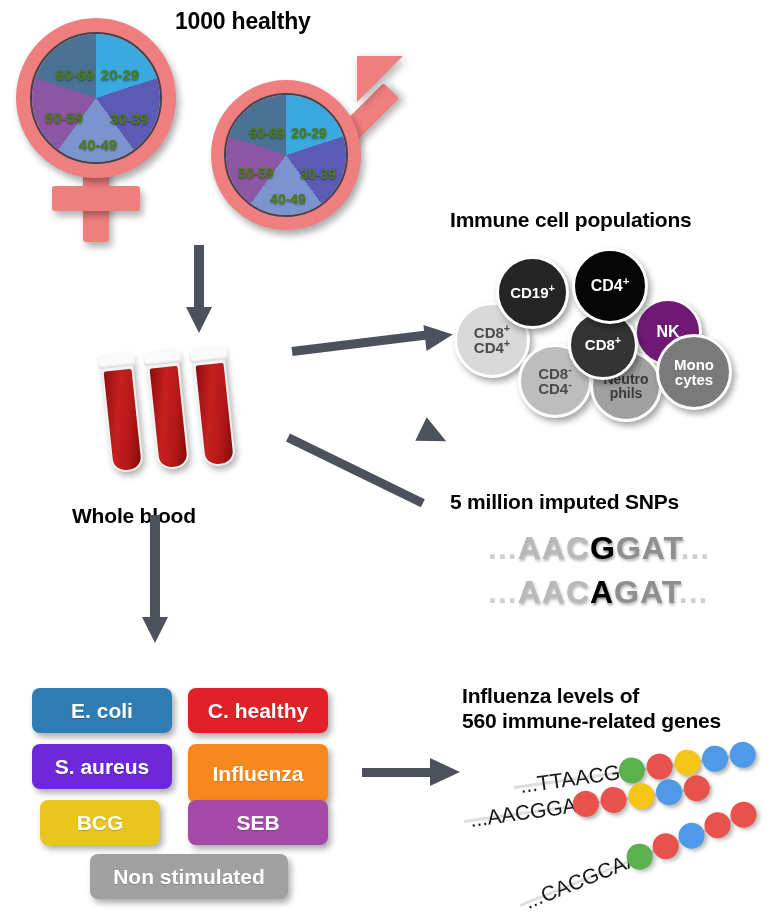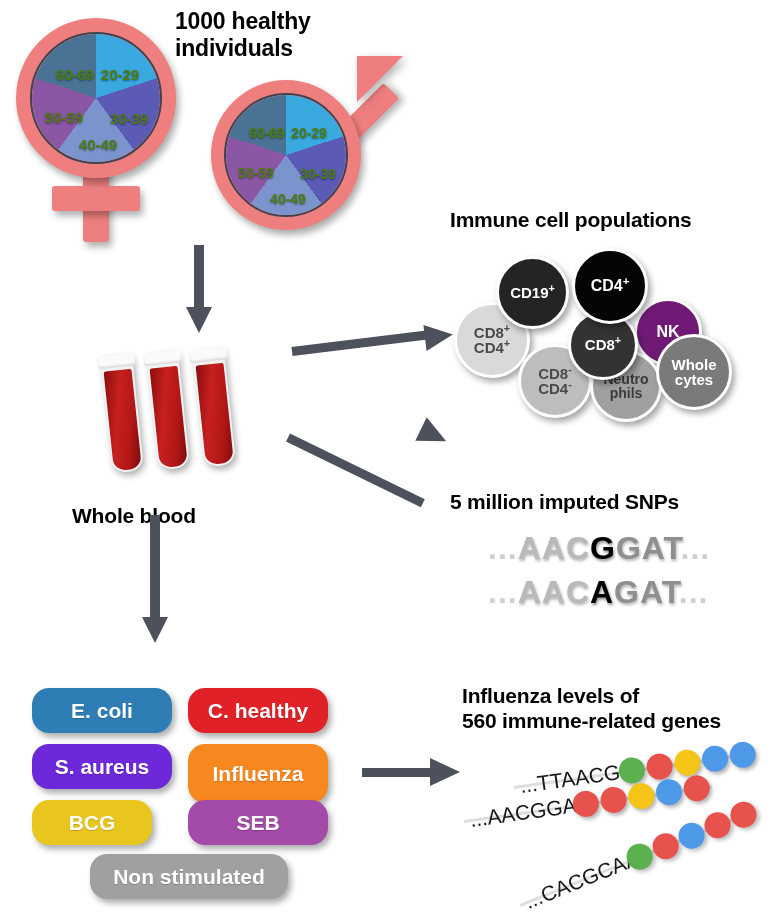--- a/index.html
+++ b/index.html
@@ -73,21 +73,21 @@
   
   .snp-row{position:absolute;white-space:nowrap;font-weight:bold;
     font-family:"Liberation Sans","DejaVu Sans",sans-serif;}
   .snp-row .dim{color:#b9b9b9;text-shadow:1px 2px 3px rgba(0,0,0,.30);}
   .snp-row .mid{color:#8f8f8f;text-shadow:1px 2px 3px rgba(0,0,0,.30);}
   .snp-row .hot{color:#000;text-shadow:1px 2px 3px rgba(0,0,0,.45);}
   .snp-row .dots{color:#cfcfcf;}
 
   
   .pill{
-    position:absolute;border-radius:17px;color:#fff;font-weight:bold;
+    position:absolute;border-radius:8px;color:#fff;font-weight:bold;
     display:flex;align-items:center;justify-content:center;
     box-shadow:3px 4px 6px rgba(0,0,0,.33);
     text-shadow:0 1px 1px rgba(0,0,0,.18);
   }
 
   
   .strand{position:absolute;transform-origin:left center;}
   .strand .rail{
     position:absolute;left:0;top:50%;height:3px;width:100%;
     background:#dedede;margin-top:-1px;
@@ -101,21 +101,20 @@
     position:absolute;border-radius:50%;top:50%;
     transform:translateY(-50%);
     box-shadow:2px 3px 4px rgba(0,0,0,.28);
   }
 </style>
 </head>
 <body>
 
 <div class="abs heading" style="left:175px;top:8px;width:200px;font-size:23px;">
   <div>1000 healthy</div>
-  <div>individuals</div>
 </div>
 
 <div class="sym" style="left:8px;top:10px;width:185px;height:230px;">
 
   <div class="shaft" style="left:75px;top:140px;width:26px;height:92px;border-radius:3px;
               box-shadow:3px 5px 7px rgba(0,0,0,.30);"></div>
   <div class="bar" style="left:44px;top:176px;width:88px;height:25px;border-radius:3px;
               box-shadow:3px 5px 7px rgba(0,0,0,.30);"></div>
 
   <div class="ring" style="left:8px;top:8px;width:160px;height:160px;"></div>
@@ -247,21 +246,21 @@
   </div>
 
   <div class="cell" style="left:140px;top:110px;width:72px;height:72px;background:#a0a0a0;
               color:#3a3a3a;font-size:14px;flex-direction:column;z-index:4;">
     <span>Neutro</span>
     <span>phils</span>
   </div>
 
   <div class="cell" style="left:206px;top:94px;width:76px;height:76px;background:#7a7a7a;
               color:#ffffff;font-size:15px;flex-direction:column;z-index:5;">
-    <span>Whole</span>
+    <span>Mono</span>
     <span>cytes</span>
   </div>
 </div>
 
 <div class="abs heading" style="left:450px;top:490px;width:310px;font-size:21px;">5 million imputed SNPs</div>
 
 <div class="snp-row" style="left:488px;top:530px;font-size:32px;letter-spacing:1px;">
   <span class="dots">...</span><span class="dim">AAC</span><span class="hot">G</span><span class="mid">GAT</span><span class="dots">...</span>
 </div>
 
@@ -274,21 +273,21 @@
 </div>
 <div class="pill" style="left:188px;top:688px;width:140px;height:45px;background:#e02128;font-size:21px;">
   <span>C. healthy</span>
 </div>
 <div class="pill" style="left:32px;top:744px;width:140px;height:45px;background:#6d28d9;font-size:21px;">
   <span>S. aureus</span>
 </div>
 <div class="pill" style="left:188px;top:744px;width:140px;height:59px;background:#f7881f;font-size:21px;">
   <span>Influenza</span>
 </div>
-<div class="pill" style="left:32px;top:800px;width:120px;height:45px;background:#e8c61d;font-size:21px;">
+<div class="pill" style="left:40px;top:800px;width:120px;height:45px;background:#e8c61d;font-size:21px;">
   <span>BCG</span>
 </div>
 <div class="pill" style="left:188px;top:800px;width:140px;height:45px;background:#a44aa8;font-size:21px;">
   <span>SEB</span>
 </div>
 <div class="pill" style="left:90px;top:854px;width:198px;height:45px;background:#a0a0a0;font-size:21px;">
   <span>Non stimulated</span>
 </div>
 
 <div class="arrow" style="left:362px;top:758px;width:110px;height:32px;">

